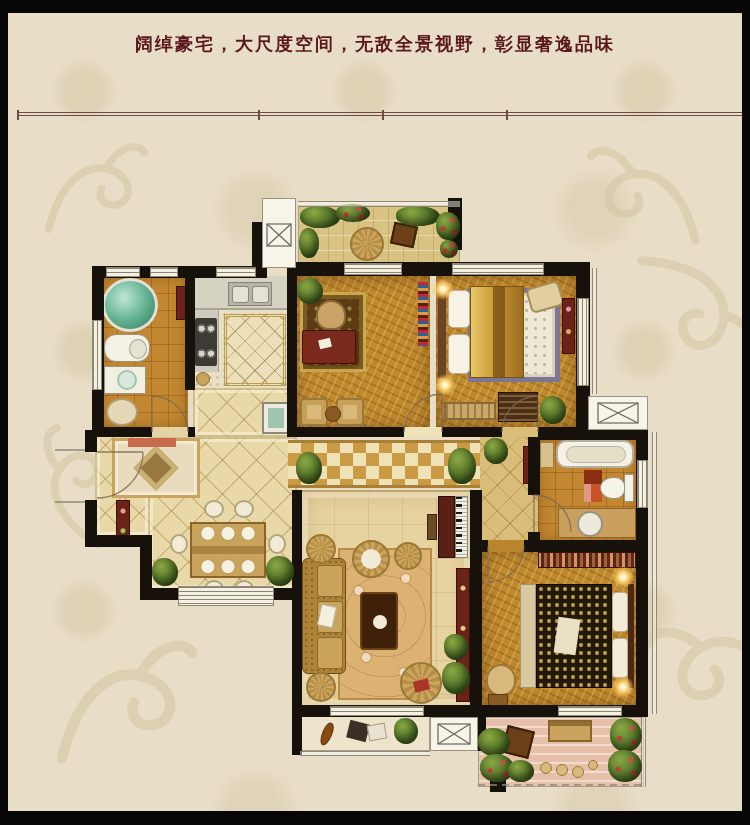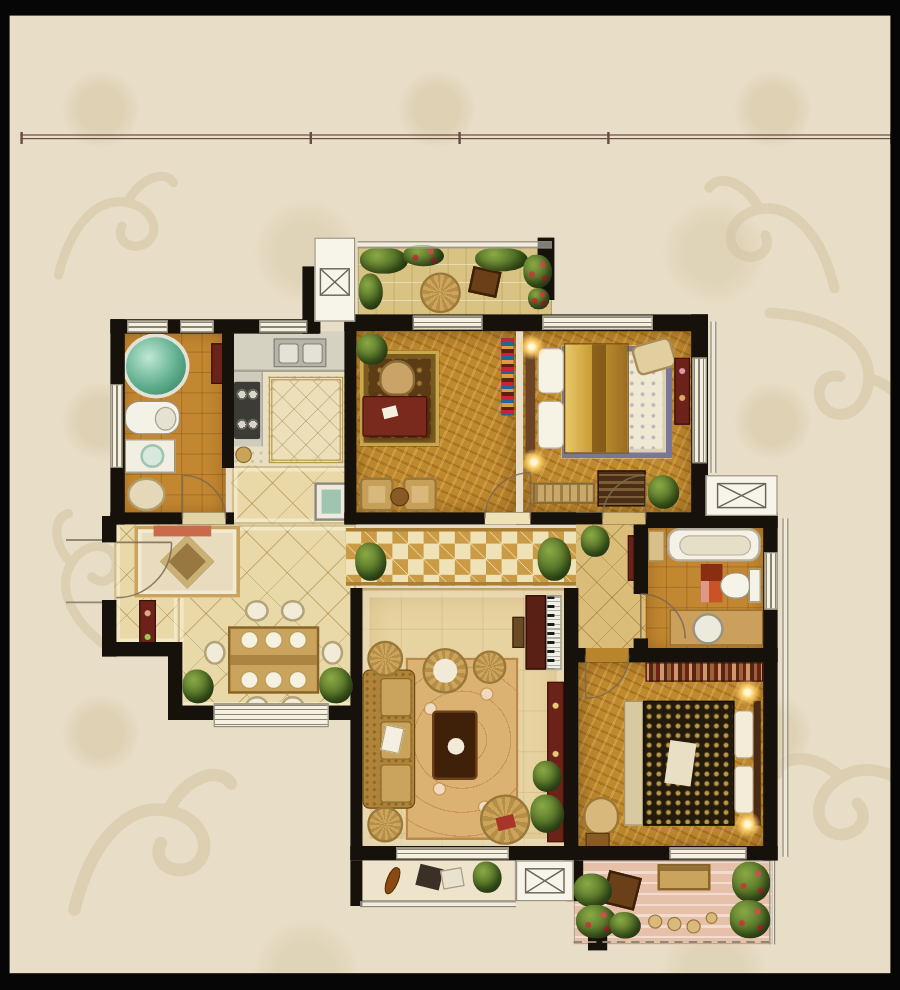--- a/index.html
+++ b/index.html
@@ -101,20 +101,21 @@
   <svg class="f flourish" style="left:650px;top:560px;transform:scaleX(-1) rotate(20deg)" width="140" height="200" viewBox="0 0 100 100">
       <path d="M8 92 C 18 50 40 33 60 37 C 80 41 86 60 74 68 C 63 74 51 66 56 55 M60 37 C 70 18 88 12 95 22" stroke="#d5c7a6" stroke-width="7" fill="none" stroke-linecap="round"></path>
     </svg>
 
   <div class="f frame" style="left:0;top:0;width:750px;height:13px"></div>
   <div class="f frame" style="left:0;top:811px;width:750px;height:14px"></div>
   <div class="f frame" style="left:0;top:0;width:8px;height:825px"></div>
   <div class="f frame" style="left:742px;top:0;width:8px;height:825px"></div>
 
   <div class="f hdr">
+    <div class="l2">阔绰豪宅，大尺度空间，无敌全景视野，彰显奢逸品味</div>
   </div>
   <div class="f scale">
     <i style="left:0"></i>
     <i style="left:241px"></i>
     <i style="left:365px"></i>
     <i style="left:489px"></i>
     <i style="left:725px"></i>
   </div>
 
   <div class="f fl btile" style="left:298px;top:205px;width:162px;height:63px"></div>

